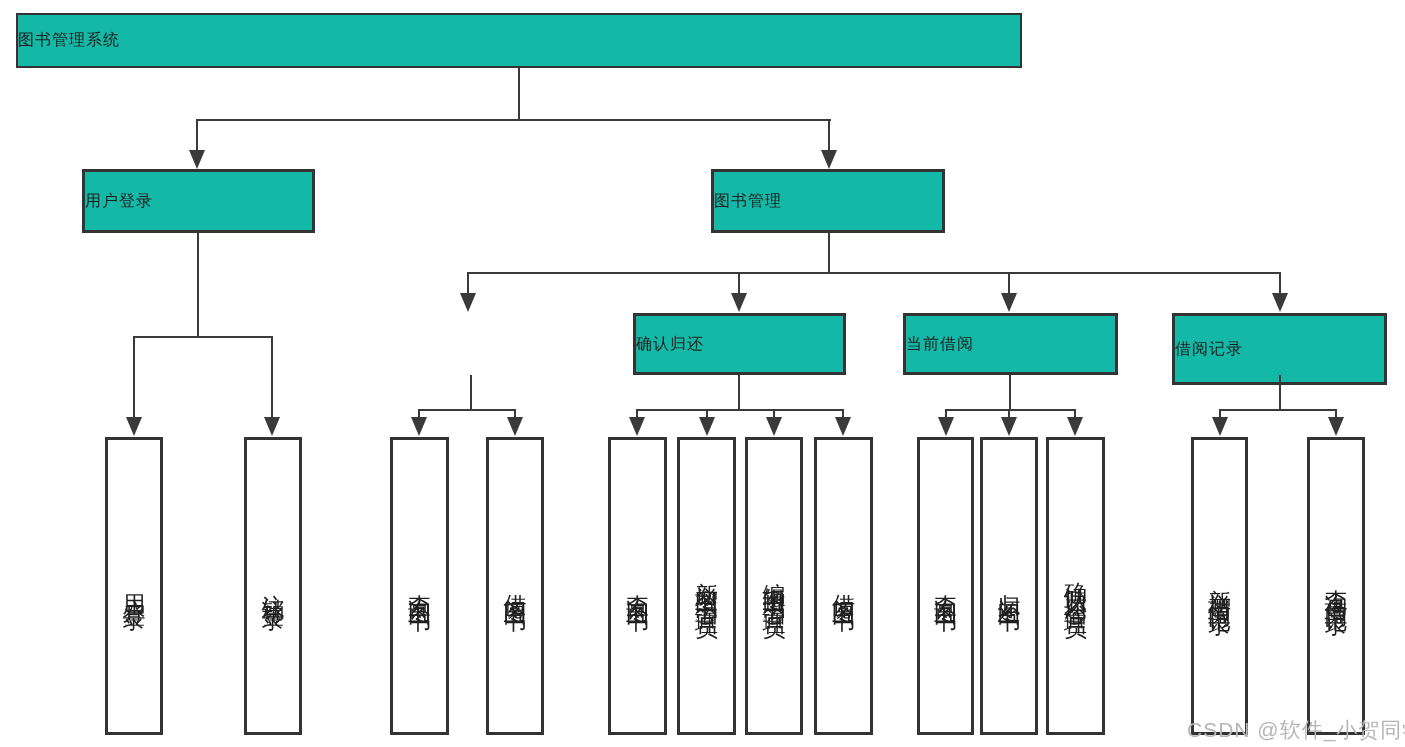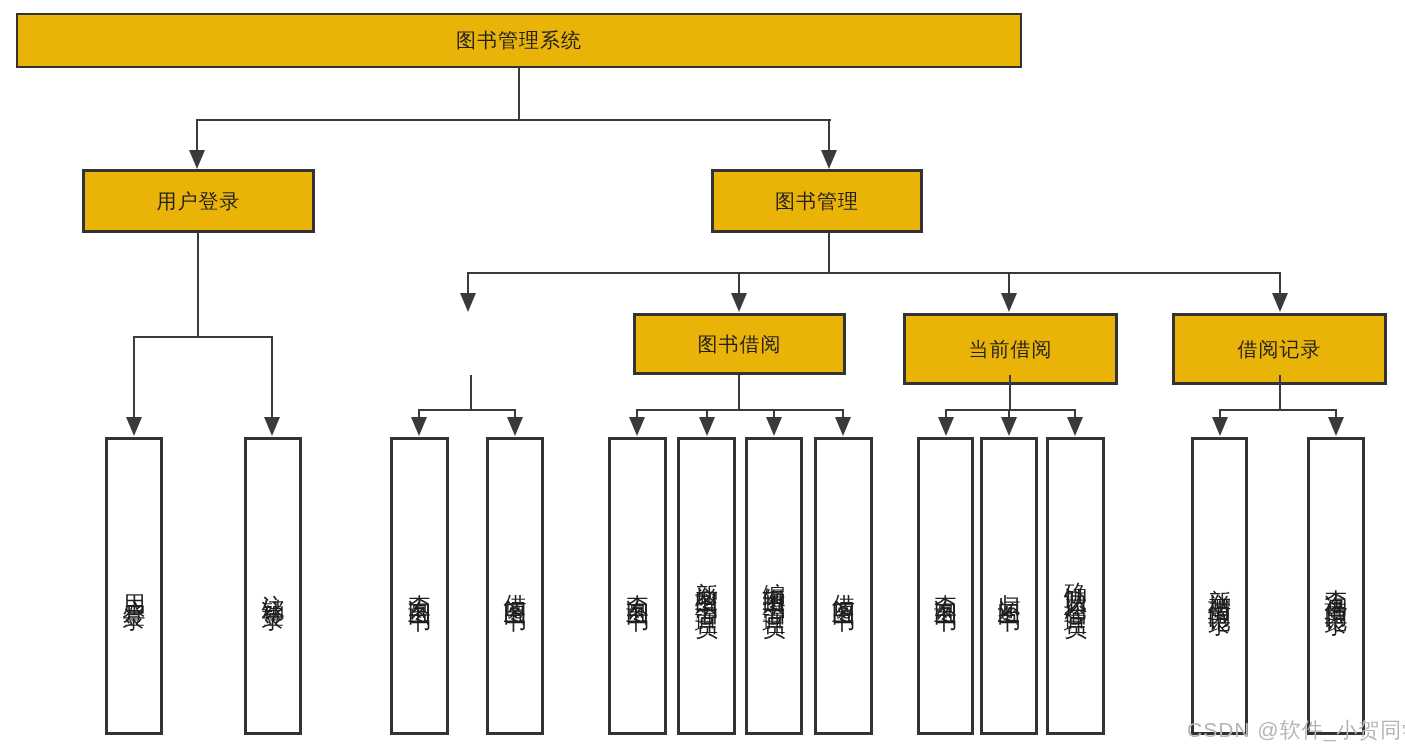--- a/index.html
+++ b/index.html
@@ -18,26 +18,25 @@
   .canvas{
     position:relative;
     width:1405px;
     height:747px;
     background:var(--background);
     overflow:hidden;
   }
   .box{
     position:absolute;
     box-sizing:border-box;
-    background:#eab308;
+    background:#14b8a6;
     border:3px solid var(--box-border);
     display:flex;
     align-items:center;
-    justify-content:center;
-    font-size:20px;
+    font-size:16px;
     letter-spacing:1px;
     color:var(--text);
     text-align:center;
   }
   .box.root{border-width:2px;}
   .vbox{
     position:absolute;
     box-sizing:border-box;
     background:#ffffff;
     border:3px solid var(--box-border);
@@ -83,21 +82,21 @@
   <div class="vline" style="left:518px;top:68px;height:51px;"></div>
   <div class="hline" style="left:197px;top:119px;width:634px;"></div>
   <div class="vline" style="left:196px;top:119px;height:33px;"></div>
   <div class="arrow" style="left:189px;top:150px;"></div>
   <div class="vline" style="left:828px;top:119px;height:33px;"></div>
   <div class="arrow" style="left:821px;top:150px;"></div>
 
   <div class="box" style="left:82px;top:169px;width:233px;height:64px;">
     <span>用户登录</span>
   </div>
-  <div class="box" style="left:711px;top:169px;width:212px;height:64px;">
+  <div class="box" style="left:711px;top:169px;width:234px;height:64px;">
     <span>图书管理</span>
   </div>
 
   <div class="vline" style="left:197px;top:233px;height:103px;"></div>
   <div class="hline" style="left:134px;top:336px;width:139px;"></div>
   <div class="vline" style="left:133px;top:336px;height:82px;"></div>
   <div class="arrow" style="left:126px;top:417px;"></div>
   <div class="vline" style="left:271px;top:336px;height:82px;"></div>
   <div class="arrow" style="left:264px;top:417px;"></div>
 
@@ -106,23 +105,23 @@
   <div class="vline" style="left:467px;top:272px;height:22px;"></div>
   <div class="arrow" style="left:460px;top:293px;"></div>
   <div class="vline" style="left:738px;top:272px;height:22px;"></div>
   <div class="arrow" style="left:731px;top:293px;"></div>
   <div class="vline" style="left:1008px;top:272px;height:22px;"></div>
   <div class="arrow" style="left:1001px;top:293px;"></div>
   <div class="vline" style="left:1279px;top:272px;height:22px;"></div>
   <div class="arrow" style="left:1272px;top:293px;"></div>
 
   <div class="box" style="left:633px;top:313px;width:213px;height:62px;">
-    <span>图书借阅</span>
-  </div>
-  <div class="box" style="left:903px;top:313px;width:215px;height:72px;">
+    <span>确认归还</span>
+  </div>
+  <div class="box" style="left:903px;top:313px;width:215px;height:62px;">
     <span>当前借阅</span>
   </div>
   <div class="box" style="left:1172px;top:313px;width:215px;height:72px;">
     <span>借阅记录</span>
   </div>
 
   <div class="vline" style="left:470px;top:375px;height:34px;"></div>
   <div class="hline" style="left:419px;top:409px;width:96px;"></div>
   <div class="vline" style="left:418px;top:409px;height:10px;"></div>
   <div class="arrow" style="left:411px;top:417px;"></div>

